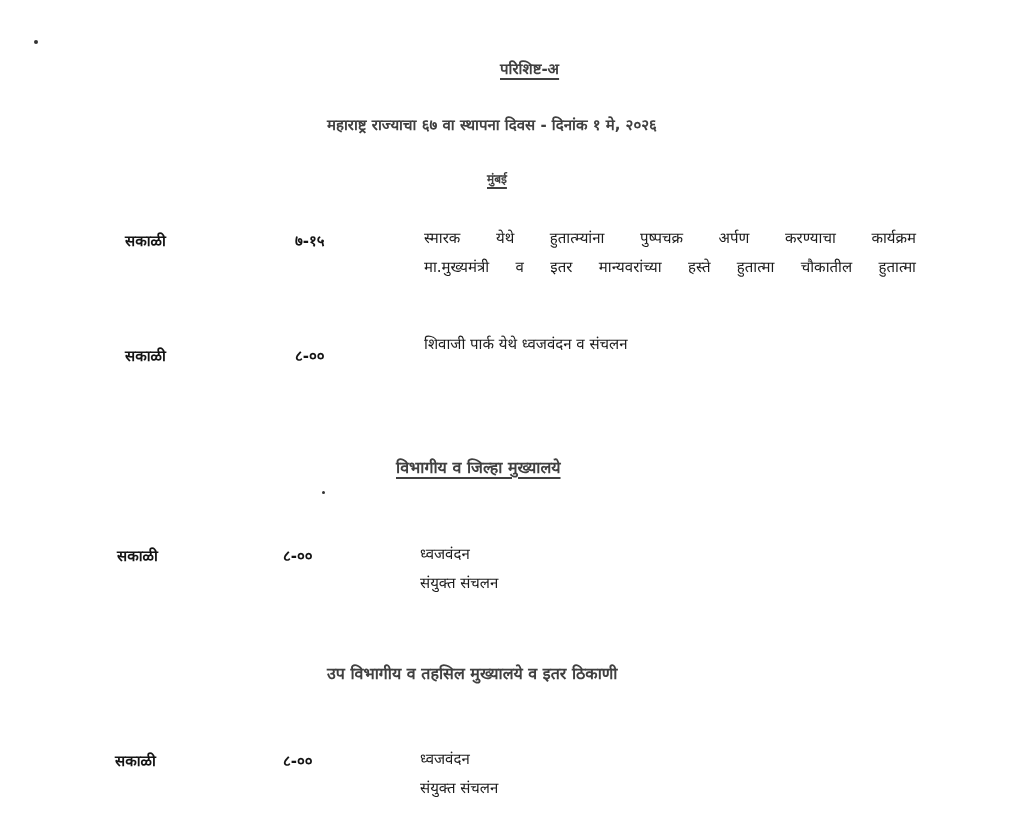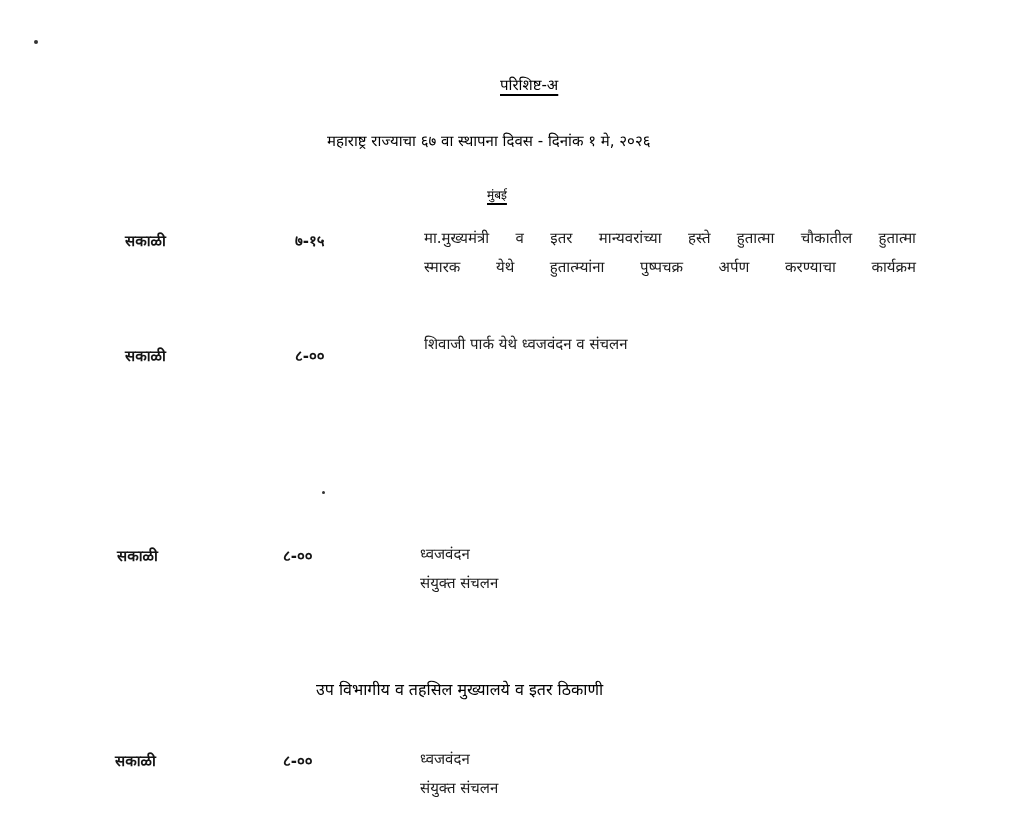--- a/index.html
+++ b/index.html
@@ -4,28 +4,28 @@
 <style>
   html, body { margin:0; padding:0; }
   body {
     width:1024px; height:836px; overflow:hidden;
     background:#ffffff; color:#111111;
     font-family:"DejaVu Sans", "Liberation Sans", sans-serif;
     position:relative;
   }
   .page { position:absolute; inset:0; }
   .heading {
-    position:absolute; font-weight:normal; color:#000000; white-space:nowrap;margin-top:16px;
+    position:absolute; font-weight:bold; color:#404040; white-space:nowrap;
   }
   .u { text-decoration:underline; text-underline-offset:4px; text-decoration-thickness:2px; }
   .h1 { left:500px; top:58px; font-size:15px; }
   .h2 { left:327px; top:114px; font-size:15px; }
   .h3 { left:487px; top:170px; font-size:12px; }
   .h4 { left:396px; top:456px; font-size:16px; }
-  .h5 { left:316px; top:662px; font-size:16px; }
+  .h5 { left:327px; top:662px; font-size:16px; }
   .row { position:absolute; left:0; right:0; }
   .label {
     position:absolute; font-weight:bold; font-size:15px; color:#141414; white-space:nowrap;
   }
   .time {
     position:absolute; font-weight:bold; font-size:15px; color:#141414; white-space:nowrap;
   }
   .desc {
     position:absolute; font-size:15px; line-height:29px; color:#1a1a1a;
   }
@@ -44,33 +44,34 @@
 
   <div class="heading h1 u">परिशिष्ट-अ</div>
   <div class="heading h2">महाराष्ट्र राज्याचा ६७ वा स्थापना दिवस - दिनांक १ मे, २०२६</div>
 
   <div class="heading h3 u">मुंबई</div>
 
   <div class="row">
     <div class="label" style="left:125px;top:230px;">सकाळी</div>
     <div class="time" style="left:295px;top:230px;">७-१५</div>
     <div class="desc justify" style="left:424px;top:224px;width:492px;">
+      <div>स्मारक येथे हुतात्म्यांना पुष्पचक्र अर्पण करण्याचा कार्यक्रम</div>
       <div>मा.मुख्यमंत्री व इतर मान्यवरांच्या हस्ते हुतात्मा चौकातील हुतात्मा</div>
-      <div>स्मारक येथे हुतात्म्यांना पुष्पचक्र अर्पण करण्याचा कार्यक्रम</div>
     </div>
   </div>
 
   <div class="row">
     <div class="label" style="left:125px;top:345px;">सकाळी</div>
     <div class="time" style="left:295px;top:345px;">८-००</div>
     <div class="desc" style="left:424px;top:330px;">
       <div>शिवाजी पार्क येथे ध्वजवंदन व संचलन</div>
     </div>
   </div>
 
+  <div class="heading h4 u">विभागीय व जिल्हा मुख्यालये</div>
 
   <div class="row">
     <div class="label" style="left:117px;top:545px;">सकाळी</div>
     <div class="time" style="left:283px;top:545px;">८-००</div>
     <div class="desc" style="left:420px;top:540px;">
       <div>ध्वजवंदन</div>
       <div>संयुक्त संचलन</div>
     </div>
   </div>
 

